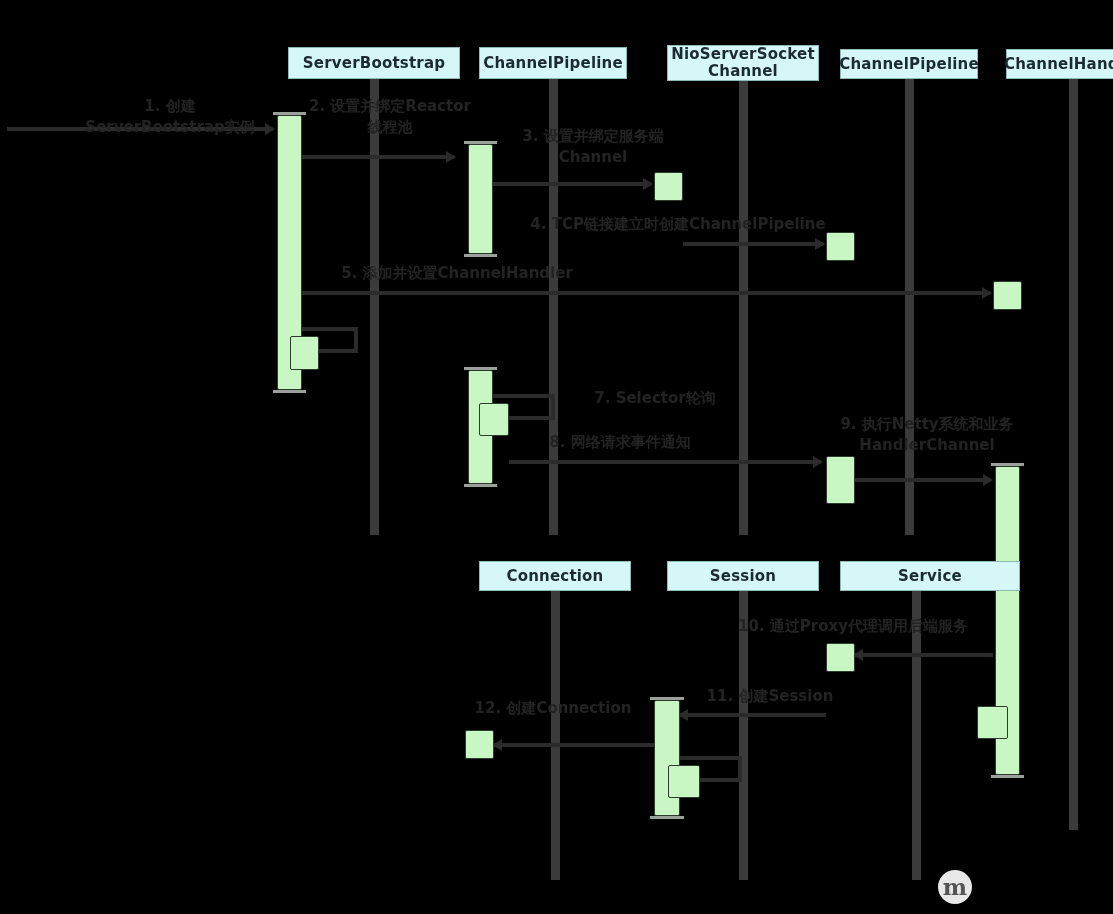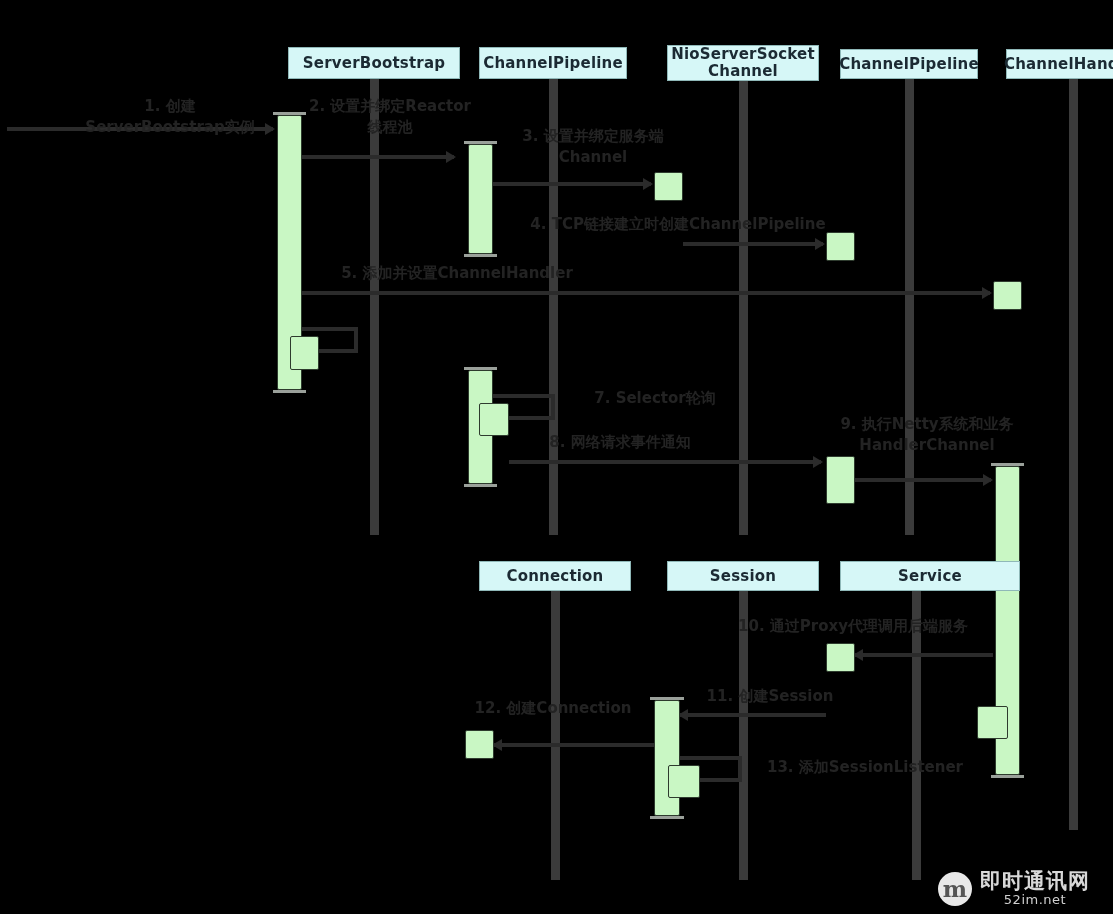--- a/index.html
+++ b/index.html
@@ -176,21 +176,16 @@
 Channel</div>
     <div class="msglabel" style="left: 508px; top: 214px; width: 340px; white-space: pre-line;">4. TCP链接建立时创建ChannelPipeline</div>
     <div class="msglabel" style="left: 322px; top: 263px; width: 270px; white-space: pre-line;">5. 添加并设置ChannelHandler</div>
     <div class="msglabel" style="left: 585px; top: 388px; width: 140px; white-space: pre-line;">7. Selector轮询</div>
     <div class="msglabel" style="left: 525px; top: 432px; width: 190px; white-space: pre-line;">8. 网络请求事件通知</div>
     <div class="msglabel" style="left: 818px; top: 414px; width: 218px; white-space: pre-line;">9. 执行Netty系统和业务
 HandlerChannel</div>
     <div class="msglabel" style="left: 718px; top: 616px; width: 270px; white-space: pre-line;">10. 通过Proxy代理调用后端服务</div>
     <div class="msglabel" style="left: 700px; top: 686px; width: 140px; white-space: pre-line;">11. 创建Session</div>
     <div class="msglabel" style="left: 458px; top: 698px; width: 190px; white-space: pre-line;">12. 创建Connection</div>
-    <div class="msglabel" style="left: 755px; top: 757px; width: 220px; white-space: pre-line;">13. 添加SessionListener</div>
     <div id="watermark" style="left: 938px; top: 870px;">
       <div id="wm-logo">m</div>
-      <div id="wm-text">
-        <div id="wm-cn">即时通讯网</div>
-        <div id="wm-en">52im.net</div>
-      </div>
     </div>
   </div>
 
 </body></html>

